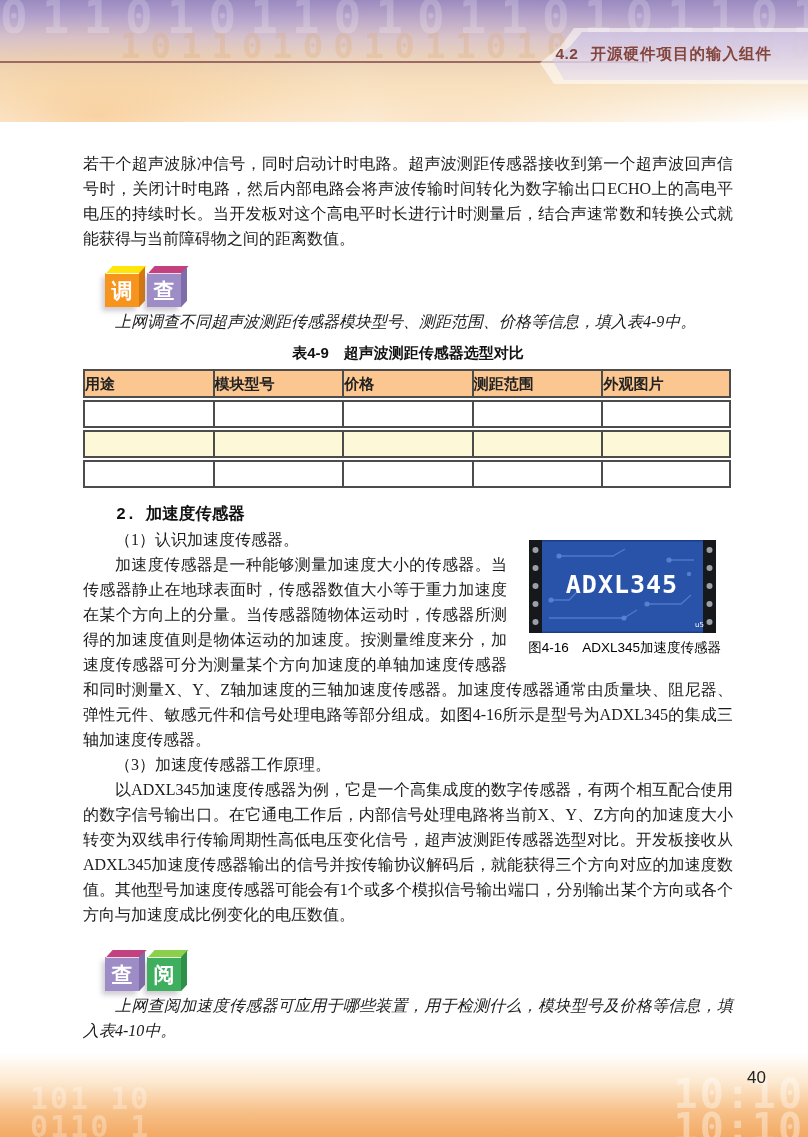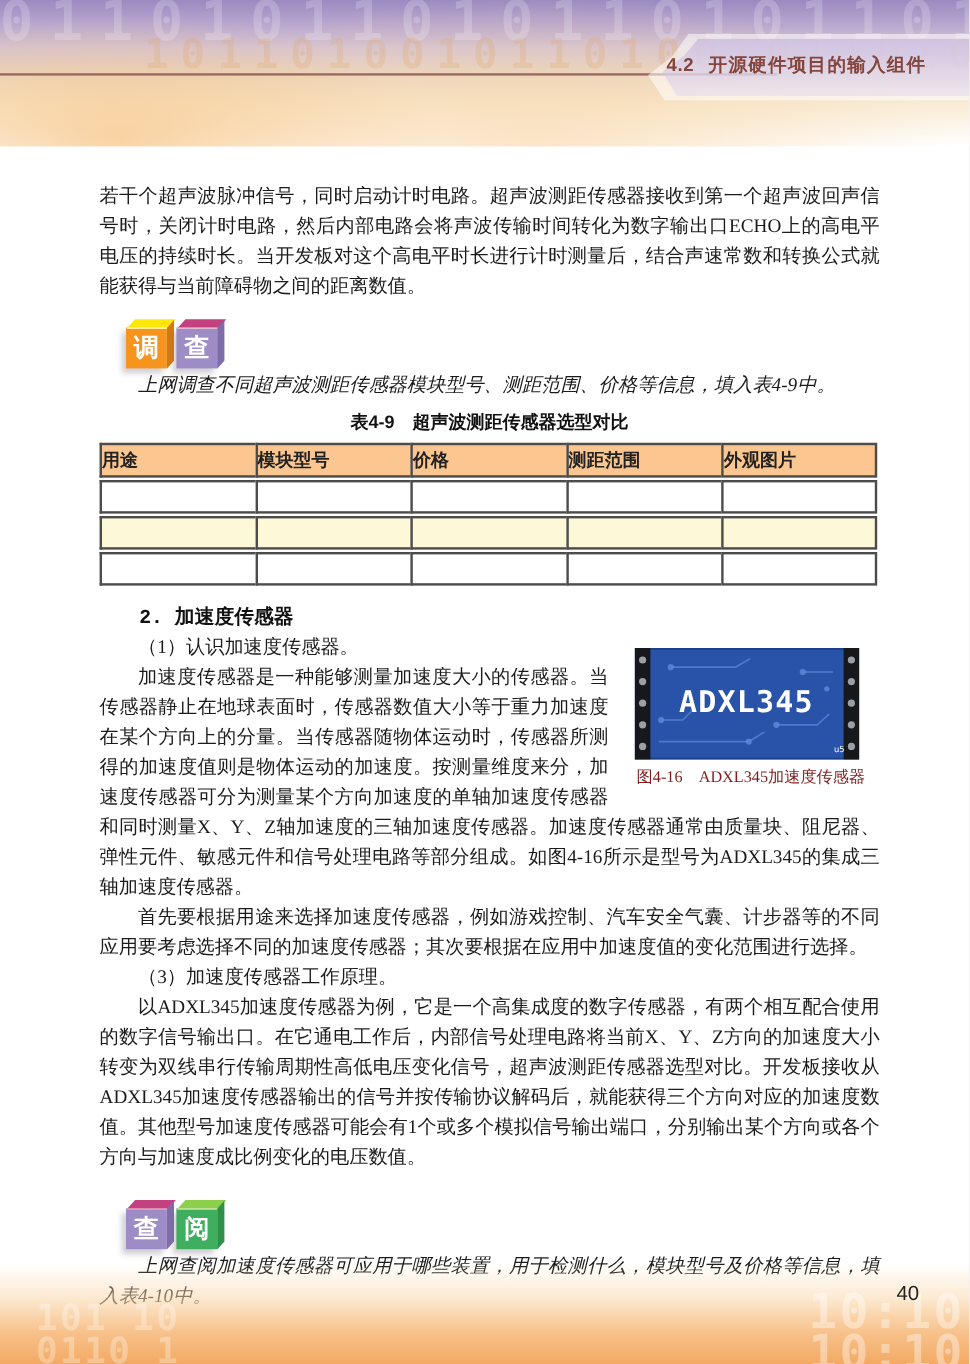--- a/index.html
+++ b/index.html
@@ -137,22 +137,22 @@
     margin:12px 0 0; text-indent:2em; font-weight:bold;
     font-family:Liberation Mono, monospace; font-size:16.5px; color:#111;
   }
 
   
   .figure-box {
     float:right; width:198px; margin:-12px 12px 2px 16px; text-align:right;
   }
   .figure-box svg { display:block; margin:0 auto; }
   .figure-caption {
-    margin-top:6px; font-family:Liberation Serif, serif;
-    font-size:13.5px; color:#7f1d1d; text-indent:0; line-height:17px; white-space:nowrap;
+    margin-top:6px; font-family:Liberation Sans, sans-serif;
+    font-size:13.5px; color:#000000; text-indent:0; line-height:17px; white-space:nowrap;
   }
 </style>
 </head>
 <body>
 
 <div class="page">
 
   <div class="header">
     <div class="header-digits">0110101101011010110101101011010110101</div>
     <div class="header-digits2">1011010010110100101101001011010</div>
@@ -256,21 +256,20 @@
               <circle cx="180.5" cy="82" r="3"></circle>
           </g>
           <text x="93" y="53" text-anchor="middle" fill="#ffffff" font-family="DejaVu Sans Mono, monospace" font-weight="bold" font-size="25" letter-spacing="1">ADXL345</text>
           <text x="166" y="87" fill="#ffffff" font-family="DejaVu Sans, sans-serif" font-size="7">u5</text>
         </svg>
         <div class="figure-caption">图4-16　ADXL345加速度传感器</div>
       </div>
       <p class="para indent">加速度传感器是一种能够测量加速度大小的传感器。当传感器静止在地球表面时，传感器数值大小等于重力加速度在某个方向上的分量。当传感器随物体运动时，传感器所测得的加速度值则是物体运动的加速度。按测量维度来分，加速度传感器可分为测量某个方向加速度的单轴加速度传感器和同时测量X、Y、Z轴加速度的三轴加速度传感器。加速度传感器通常由质量块、阻尼器、弹性元件、敏感元件和信号处理电路等部分组成。如图4-16所示是型号为ADXL345的集成三轴加速度传感器。</p>
     </div>
 
-    <p class="para indent">首先要根据用途来选择加速度传感器，例如游戏控制、汽车安全气囊、计步器等的不同应用要考虑选择不同的加速度传感器；其次要根据在应用中加速度值的变化范围进行选择。</p>
     <p class="para indent">（3）加速度传感器工作原理。</p>
     <p class="para indent">以ADXL345加速度传感器为例，它是一个高集成度的数字传感器，有两个相互配合使用的数字信号输出口。在它通电工作后，内部信号处理电路将当前X、Y、Z方向的加速度大小转变为双线串行传输周期性高低电压变化信号，超声波测距传感器选型对比。开发板接收从ADXL345加速度传感器输出的信号并按传输协议解码后，就能获得三个方向对应的加速度数值。其他型号加速度传感器可能会有1个或多个模拟信号输出端口，分别输出某个方向或各个方向与加速度成比例变化的电压数值。</p>
 
     <div class="badge-row" style="margin-top:18px;">
       <div class="cube cube-purple">
         <div class="top"></div>
         <div class="side"></div>
         <span class="glyph">查</span>
       </div>
       <div class="cube cube-green">

